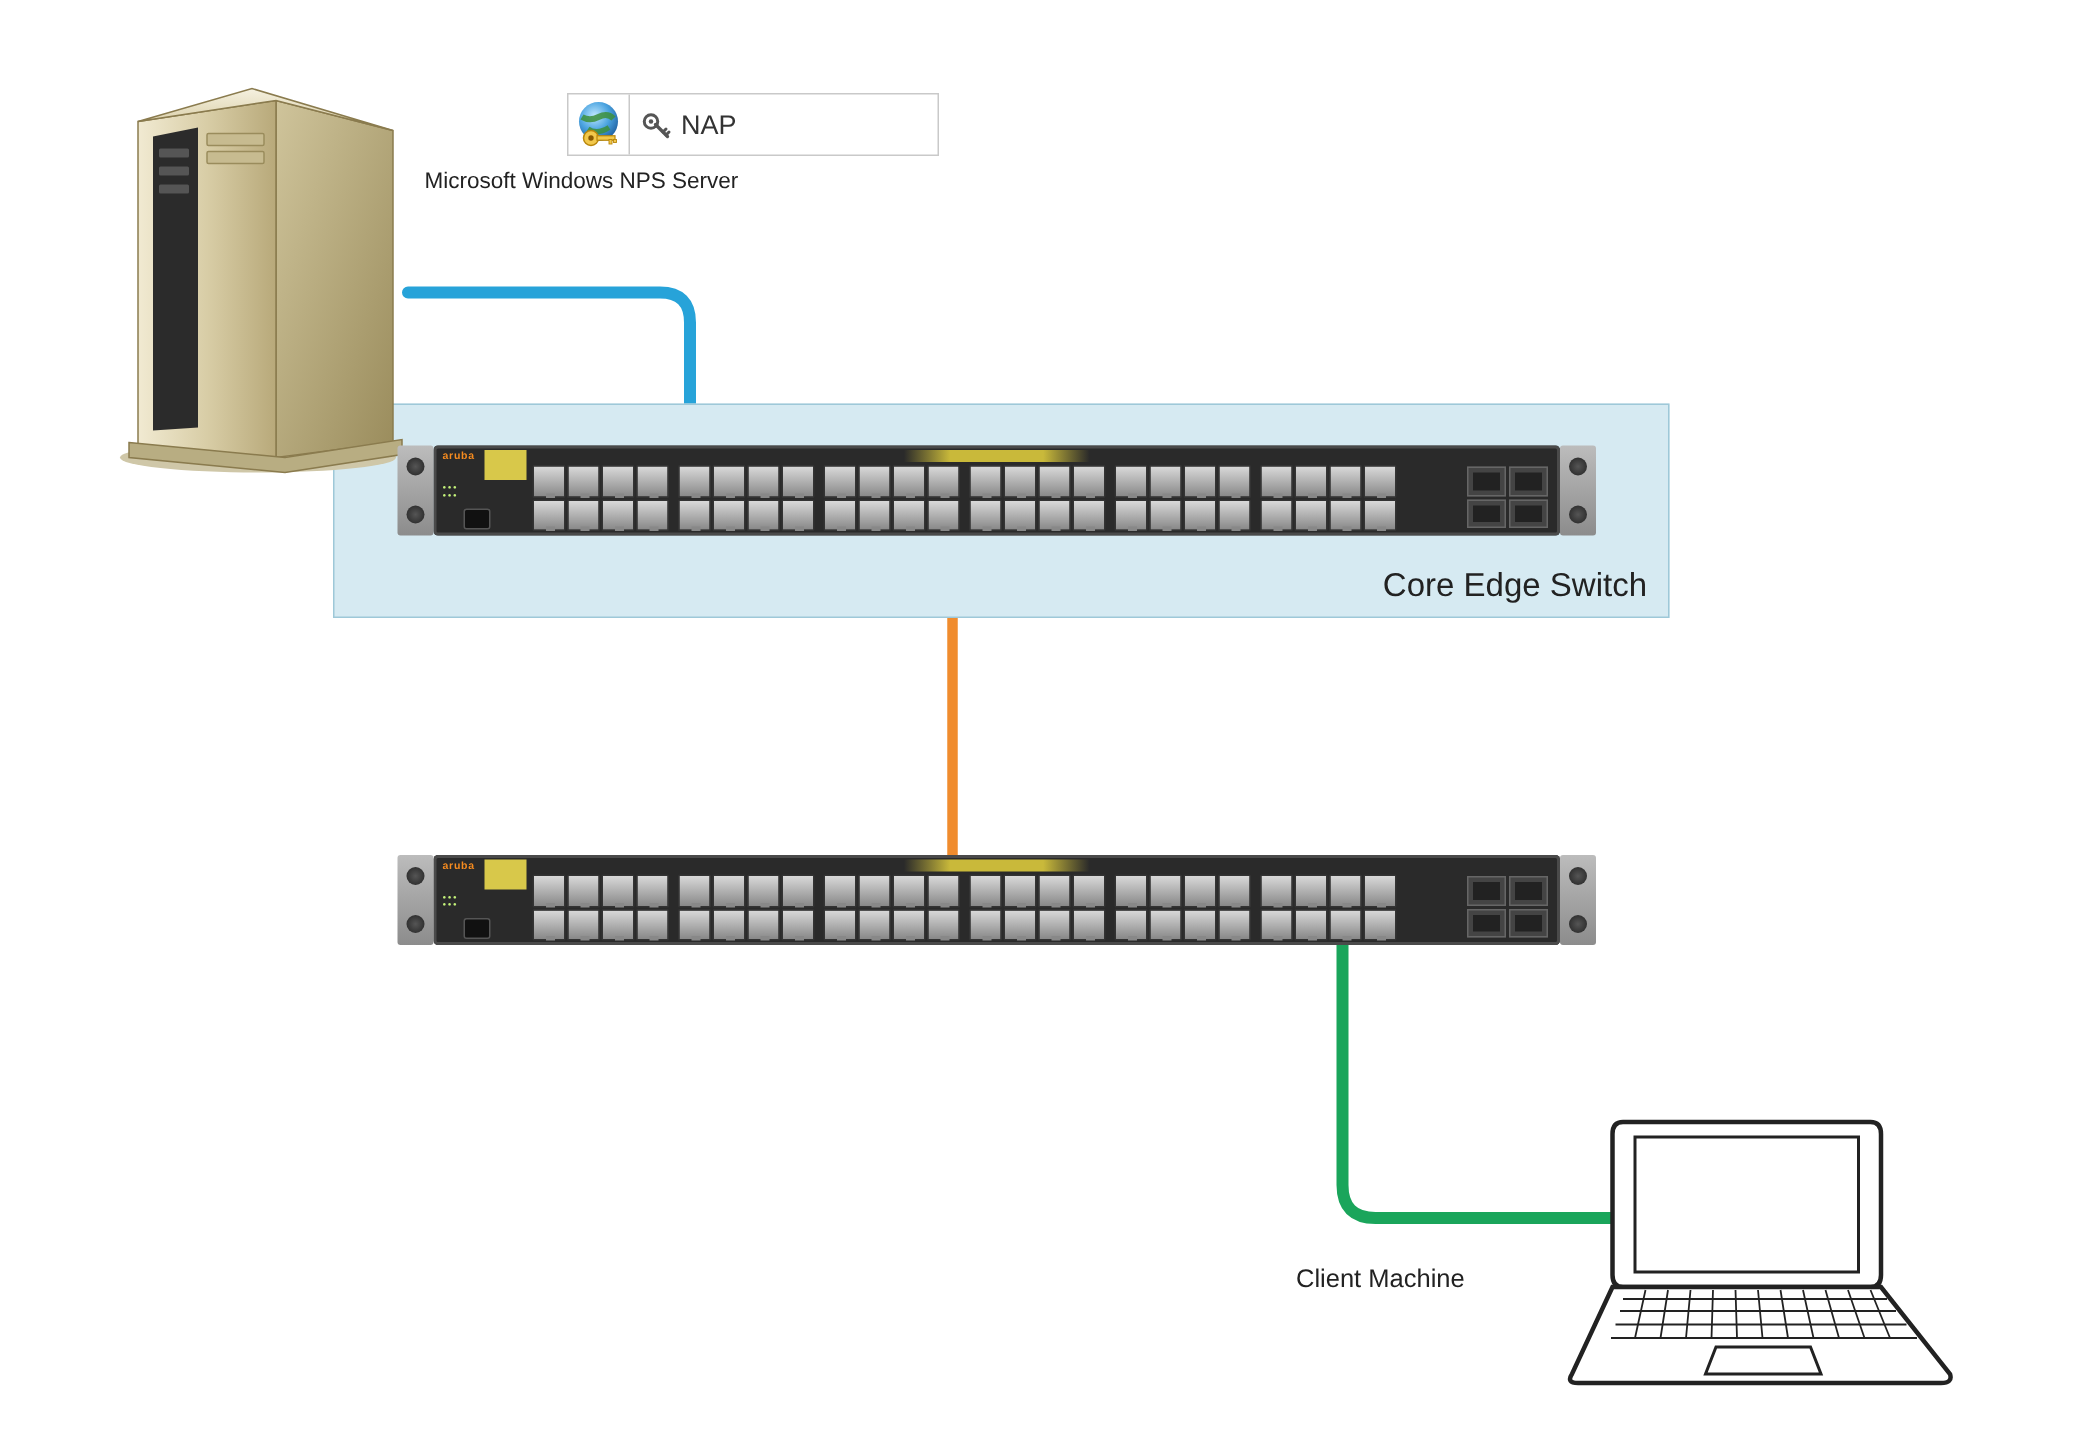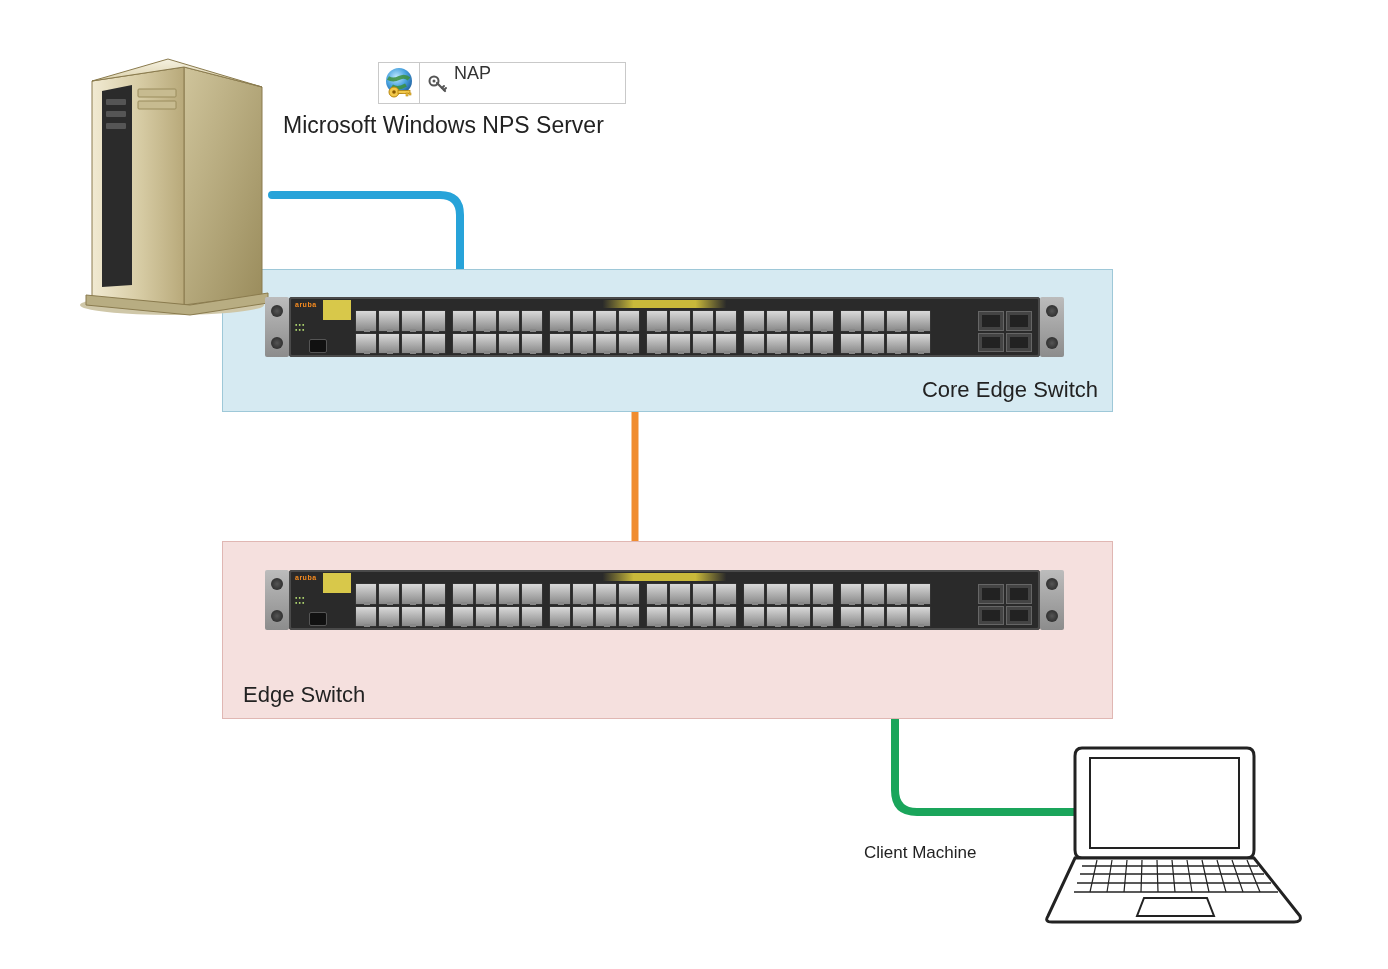--- a/index.html
+++ b/index.html
@@ -58,20 +58,21 @@
   
   .nap-box {
     position: absolute;
     left: 378px;
     top: 62px;
     width: 246px;
     height: 40px;
     background: #fff;
     border: 1px solid #c9c9c9;
     display: flex;
+    align-items: center;
   }
   .nap-globe {
     width: 40px;
     height: 40px;
     display: flex;
     align-items: center;
     justify-content: center;
   }
   .nap-sep {
     width: 1px;
@@ -87,21 +88,21 @@
   .nap-text {
     font-size: 18px;
     color: #333;
   }
 
   
   .server-label {
     position: absolute;
     left: 283px;
     top: 112px;
-    font-size: 23px;
+    font-size: 15px;
   }
 
   
   .client-label {
     position: absolute;
     left: 864px;
     top: 843px;
     font-size: 17px;
   }
 
@@ -263,23 +264,20 @@
 
     <path d="M 635 350 L 635 590" stroke="#f08c2e" stroke-width="7" fill="none" stroke-linecap="round"></path>
 
     <path d="M 895 620 L 895 790 Q 895 812 917 812 L 1090 812" stroke="#1aa55b" stroke-width="8" fill="none" stroke-linecap="round"></path>
   </svg>
 
   <div class="zone zone-core">
     <span class="zone-label">Core Edge Switch</span>
   </div>
 
-  <div class="zone zone-edge">
-    <span class="zone-label">Edge Switch</span>
-  </div>
 
   <div class="nap-box">
     <span class="nap-globe">
       <svg width="34" height="34" viewBox="0 0 34 34">
         <defs>
           <radialGradient id="gg" cx="40%" cy="35%" r="70%">
             <stop offset="0%" stop-color="#bfe8ff"></stop>
             <stop offset="55%" stop-color="#4aa3e0"></stop>
             <stop offset="100%" stop-color="#1e5e9e"></stop>
           </radialGradient>

